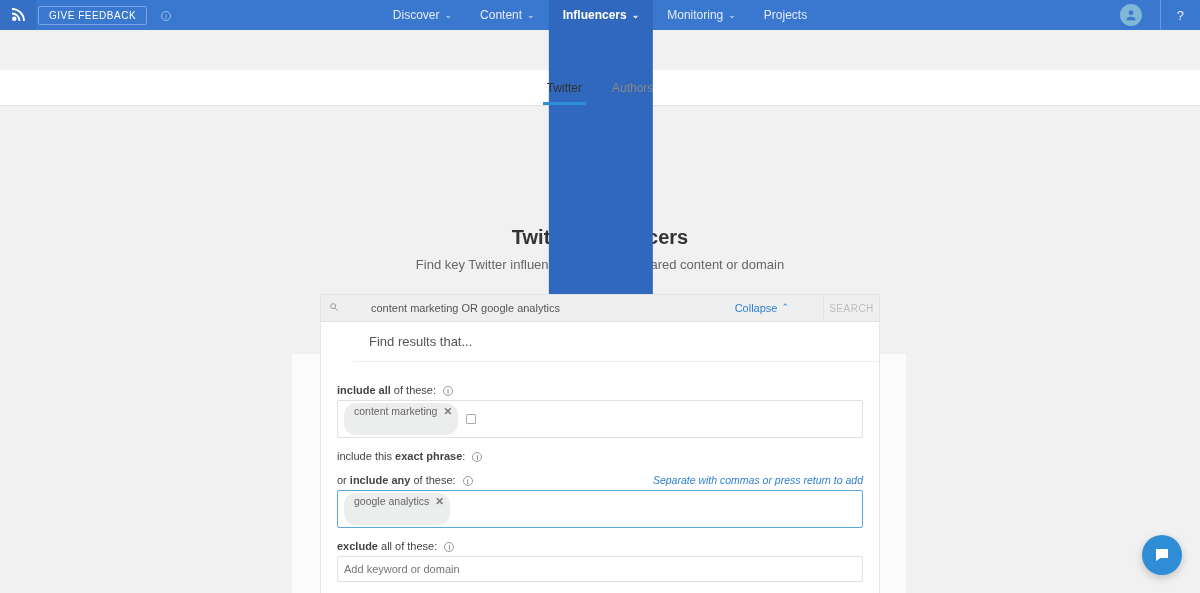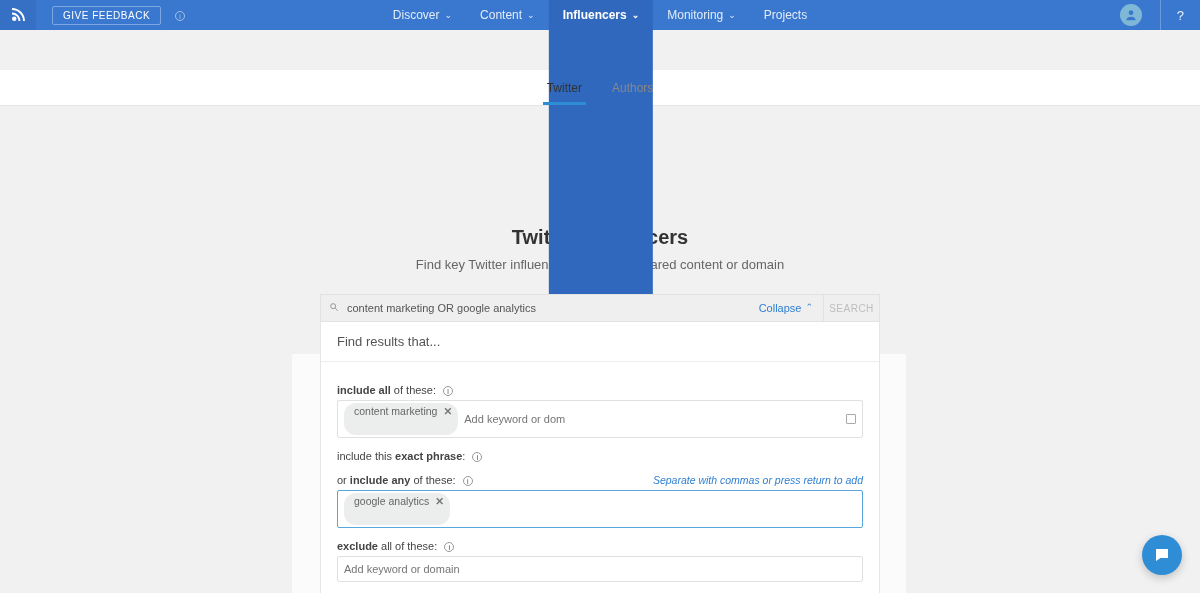--- a/index.html
+++ b/index.html
@@ -1,20 +1,20 @@
 <!DOCTYPE html>
 <html><head>
 <meta charset="utf-8">
 <style>
   * { box-sizing: border-box; margin: 0; padding: 0; font-family: -apple-system, BlinkMacSystemFont, "Segoe UI", Helvetica, Arial, sans-serif; }
   body { width: 1200px; height: 593px; background: #f1f1f1; overflow: hidden; position: relative; }
 
   .topbar { height: 30px; background: #3a77cf; display: flex; align-items: center; color: #fff; font-size: 11px; }
   .logo { width: 36px; height: 30px; display: flex; align-items: center; justify-content: center; background: #3570c4; }
-  .feedback-btn { border: 1px solid rgba(255,255,255,0.35); border-radius: 2px; padding: 3px 10px; margin-left: 16px; font-size: 10px; letter-spacing: 0.5px; background: transparent; color: #fff; cursor: pointer; }
+  .feedback-btn { border: 1px solid rgba(255,255,255,0.35); border-radius: 2px; padding: 3px 10px; margin-left: 2px; font-size: 10px; letter-spacing: 0.5px; background: transparent; color: #fff; cursor: pointer; }
   .info-dot { margin-left: 10px; opacity: 0.7; }
   .nav { position: absolute; left: 50%; transform: translateX(-50%); display: flex; height: 100%; }
   .nav-item { display: flex; align-items: center; padding: 0 14px; font-size: 12px; cursor: pointer; color: #e2ecf7; }
   .nav-item.active { background: #2f68bd; color: #fff; font-weight: 600; }
   .chev { margin-left: 5px; font-size: 9px; }
   .topbar-right { margin-left: auto; display: flex; align-items: center; height: 100%; }
   .avatar { width: 22px; height: 22px; border-radius: 50%; background: #7fb8d6; margin-right: 18px; display:flex; align-items:center; justify-content:center; }
   .help { border-left: 1px solid rgba(255,255,255,0.25); height: 100%; display: flex; align-items: center; padding: 0 16px; font-size: 13px; color: #e9f1fb; }
 
   .subtabs { height: 36px; background: #fff; border-bottom: 1px solid #e5e5e5; display: flex; justify-content: center; align-items: center; gap: 30px; font-size: 12px; margin-top: 40px; }
@@ -22,28 +22,28 @@
   .subtab.active { color: #333; }
   .subtab.active::after { content:""; position:absolute; bottom:0; left:-4px; right:-4px; height:3px; background:#2f8dd6; }
   .badge-new { background: #5fb85f; color:#fff; font-size:8px; padding:1px 4px; border-radius:2px; margin-left:4px; font-weight:600; }
 
   .hero { text-align: center; padding-top: 34px; }
   .hero-icon { width: 64px; height: 64px; border-radius: 50%; background: #2f9dd9; margin: 0 auto 22px; display:flex; align-items:center; justify-content:center; }
   .hero h1 { font-size: 20px; color: #333; font-weight: 600; margin-bottom: 8px; }
   .hero p  { font-size: 13px; color: #666; }
 
   .search-box { width: 560px; margin: 22px auto 0; }
-  .search-bar { display:flex; align-items:center; background:#efefef; border:1px solid #e2e2e2; height:28px; position:relative; font-size:11px; }
+  .search-bar { display:flex; align-items:center; background:#efefef; border:1px solid #e2e2e2; height:28px; position:relative; font-size:11px;gap:24px; }
   .search-icon { width: 26px; text-align:center; color:#888; font-size:11px; }
   .search-query { flex:1; color:#555; }
   .collapse { color:#2f7fd1; font-size:11px; padding:0 10px; display:flex; align-items:flex-start; gap:4px; cursor:pointer; }
   .search-btn { width:56px; text-align:center; color:#bdbdbd; border-left:1px solid #e2e2e2; height:100%; display:flex; align-items:center; justify-content:center; font-size:10px; letter-spacing:0.5px; }
 
   .panel { background:#fff; border:1px solid #e6e6e6; border-top:none; }
-  .panel-header { padding: 12px 16px; font-size: 13px; color:#555; border-bottom:1px solid #eee; }
+  .panel-header { padding: 12px 16px; font-size: 13px; color:#555; border-bottom:1px solid #eee;margin-left:32px; }
   .panel-body { padding: 10px 16px 16px; }
 
   .field-row { margin-top: 12px; }
   .field-label { font-size:11px; color:#444; margin-bottom:4px; display:flex; align-items:center; justify-content:space-between; }
   .field-label .left span { color:#444; }
   .field-label b { font-weight:700;margin-top:20px; }
   .info-icon { display:inline-block; width:10px; height:10px; border:1px solid #999; border-radius:50%; font-size:7px; line-height:9px; text-align:center; color:#999; margin-left:4px; }
   .field-hint { color:#2f7fd1; font-style:italic; font-size:10.5px;text-align:right; }
 
   .input-box { border:1px solid #e0e0e0; border-radius:2px; min-height:26px; display:flex; align-items:center; padding:2px 6px; gap:6px; font-size:11px; flex-wrap:wrap; }
@@ -158,21 +158,20 @@
           <span class="left">
             <b>include all</b><span> of these:</span>
             <span class="info-icon">i</span>
           </span>
         </div>
         <div class="input-box">
           <span class="chip">
             <span>content marketing</span>
             <span class="x">✕</span>
           </span>
-          <input class="placeholder" placeholder="Add keyword or dom" style="">
           <span class="sq-icon"></span>
         </div>
       </div>
 
       <div class="field-row">
         <div class="field-label">
           <span class="left">
             <span>include this </span><b>exact phrase</b><span>:</span>
             <span class="info-icon">i</span>
           </span>

